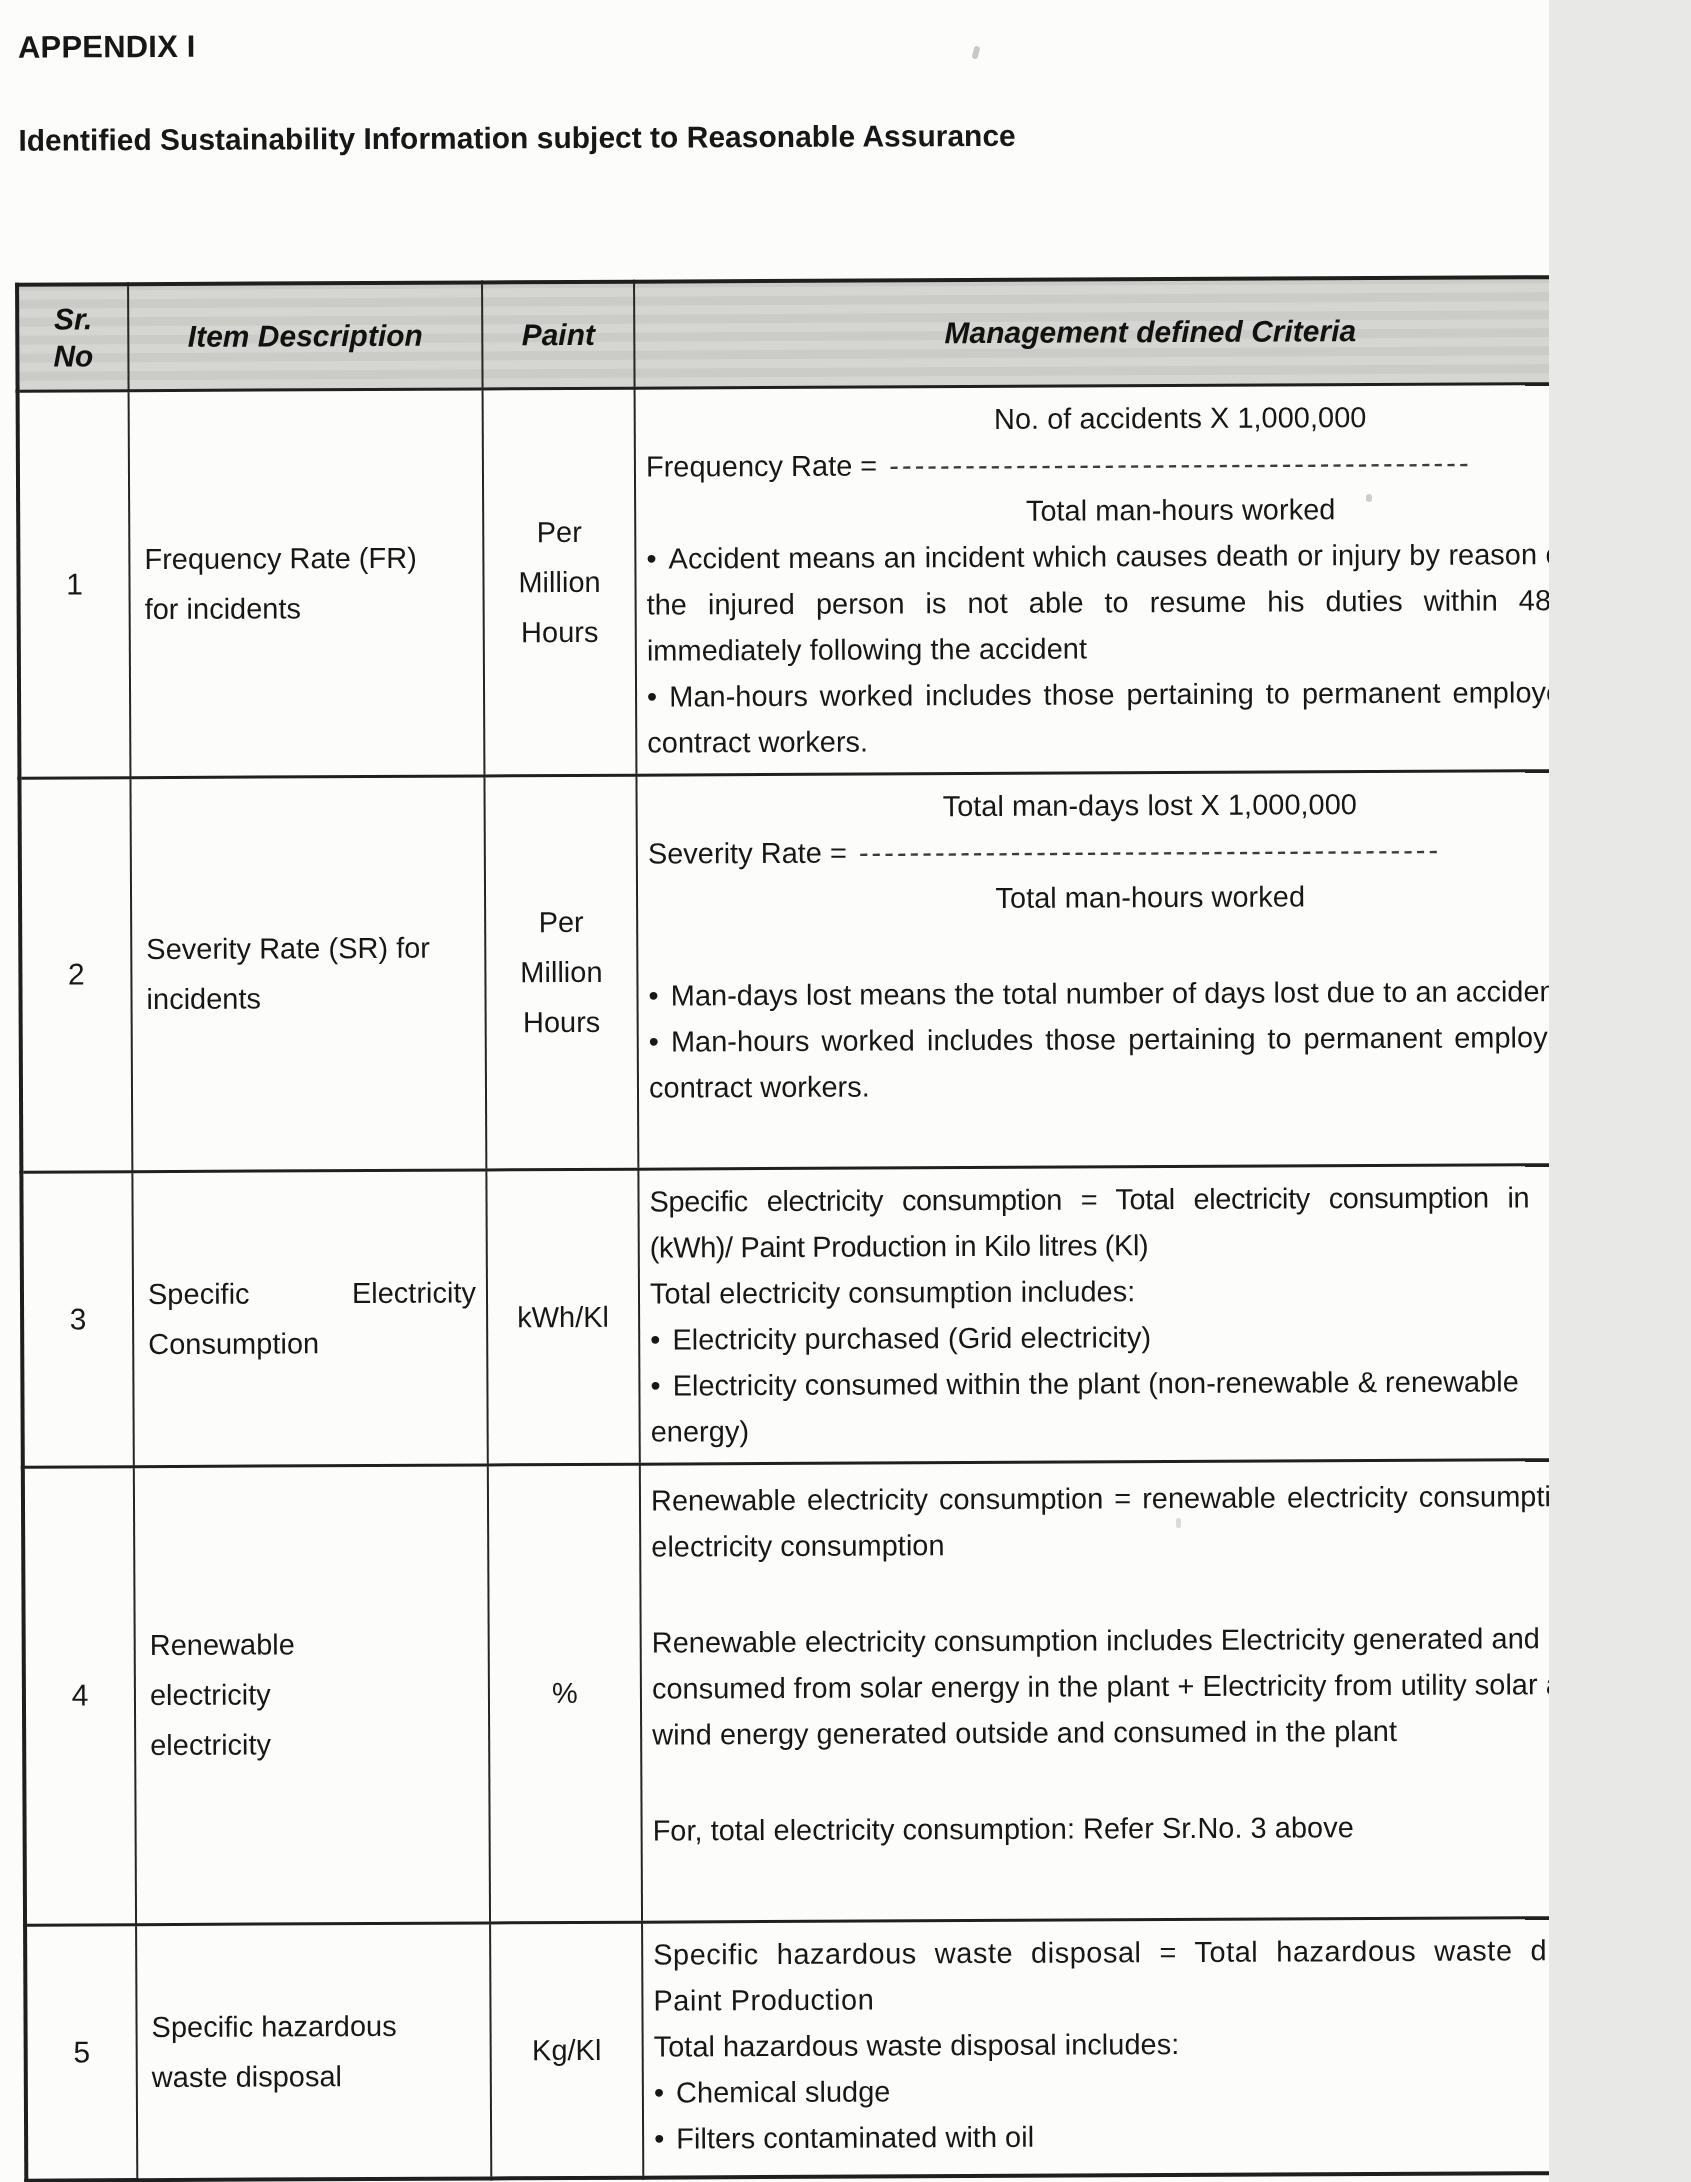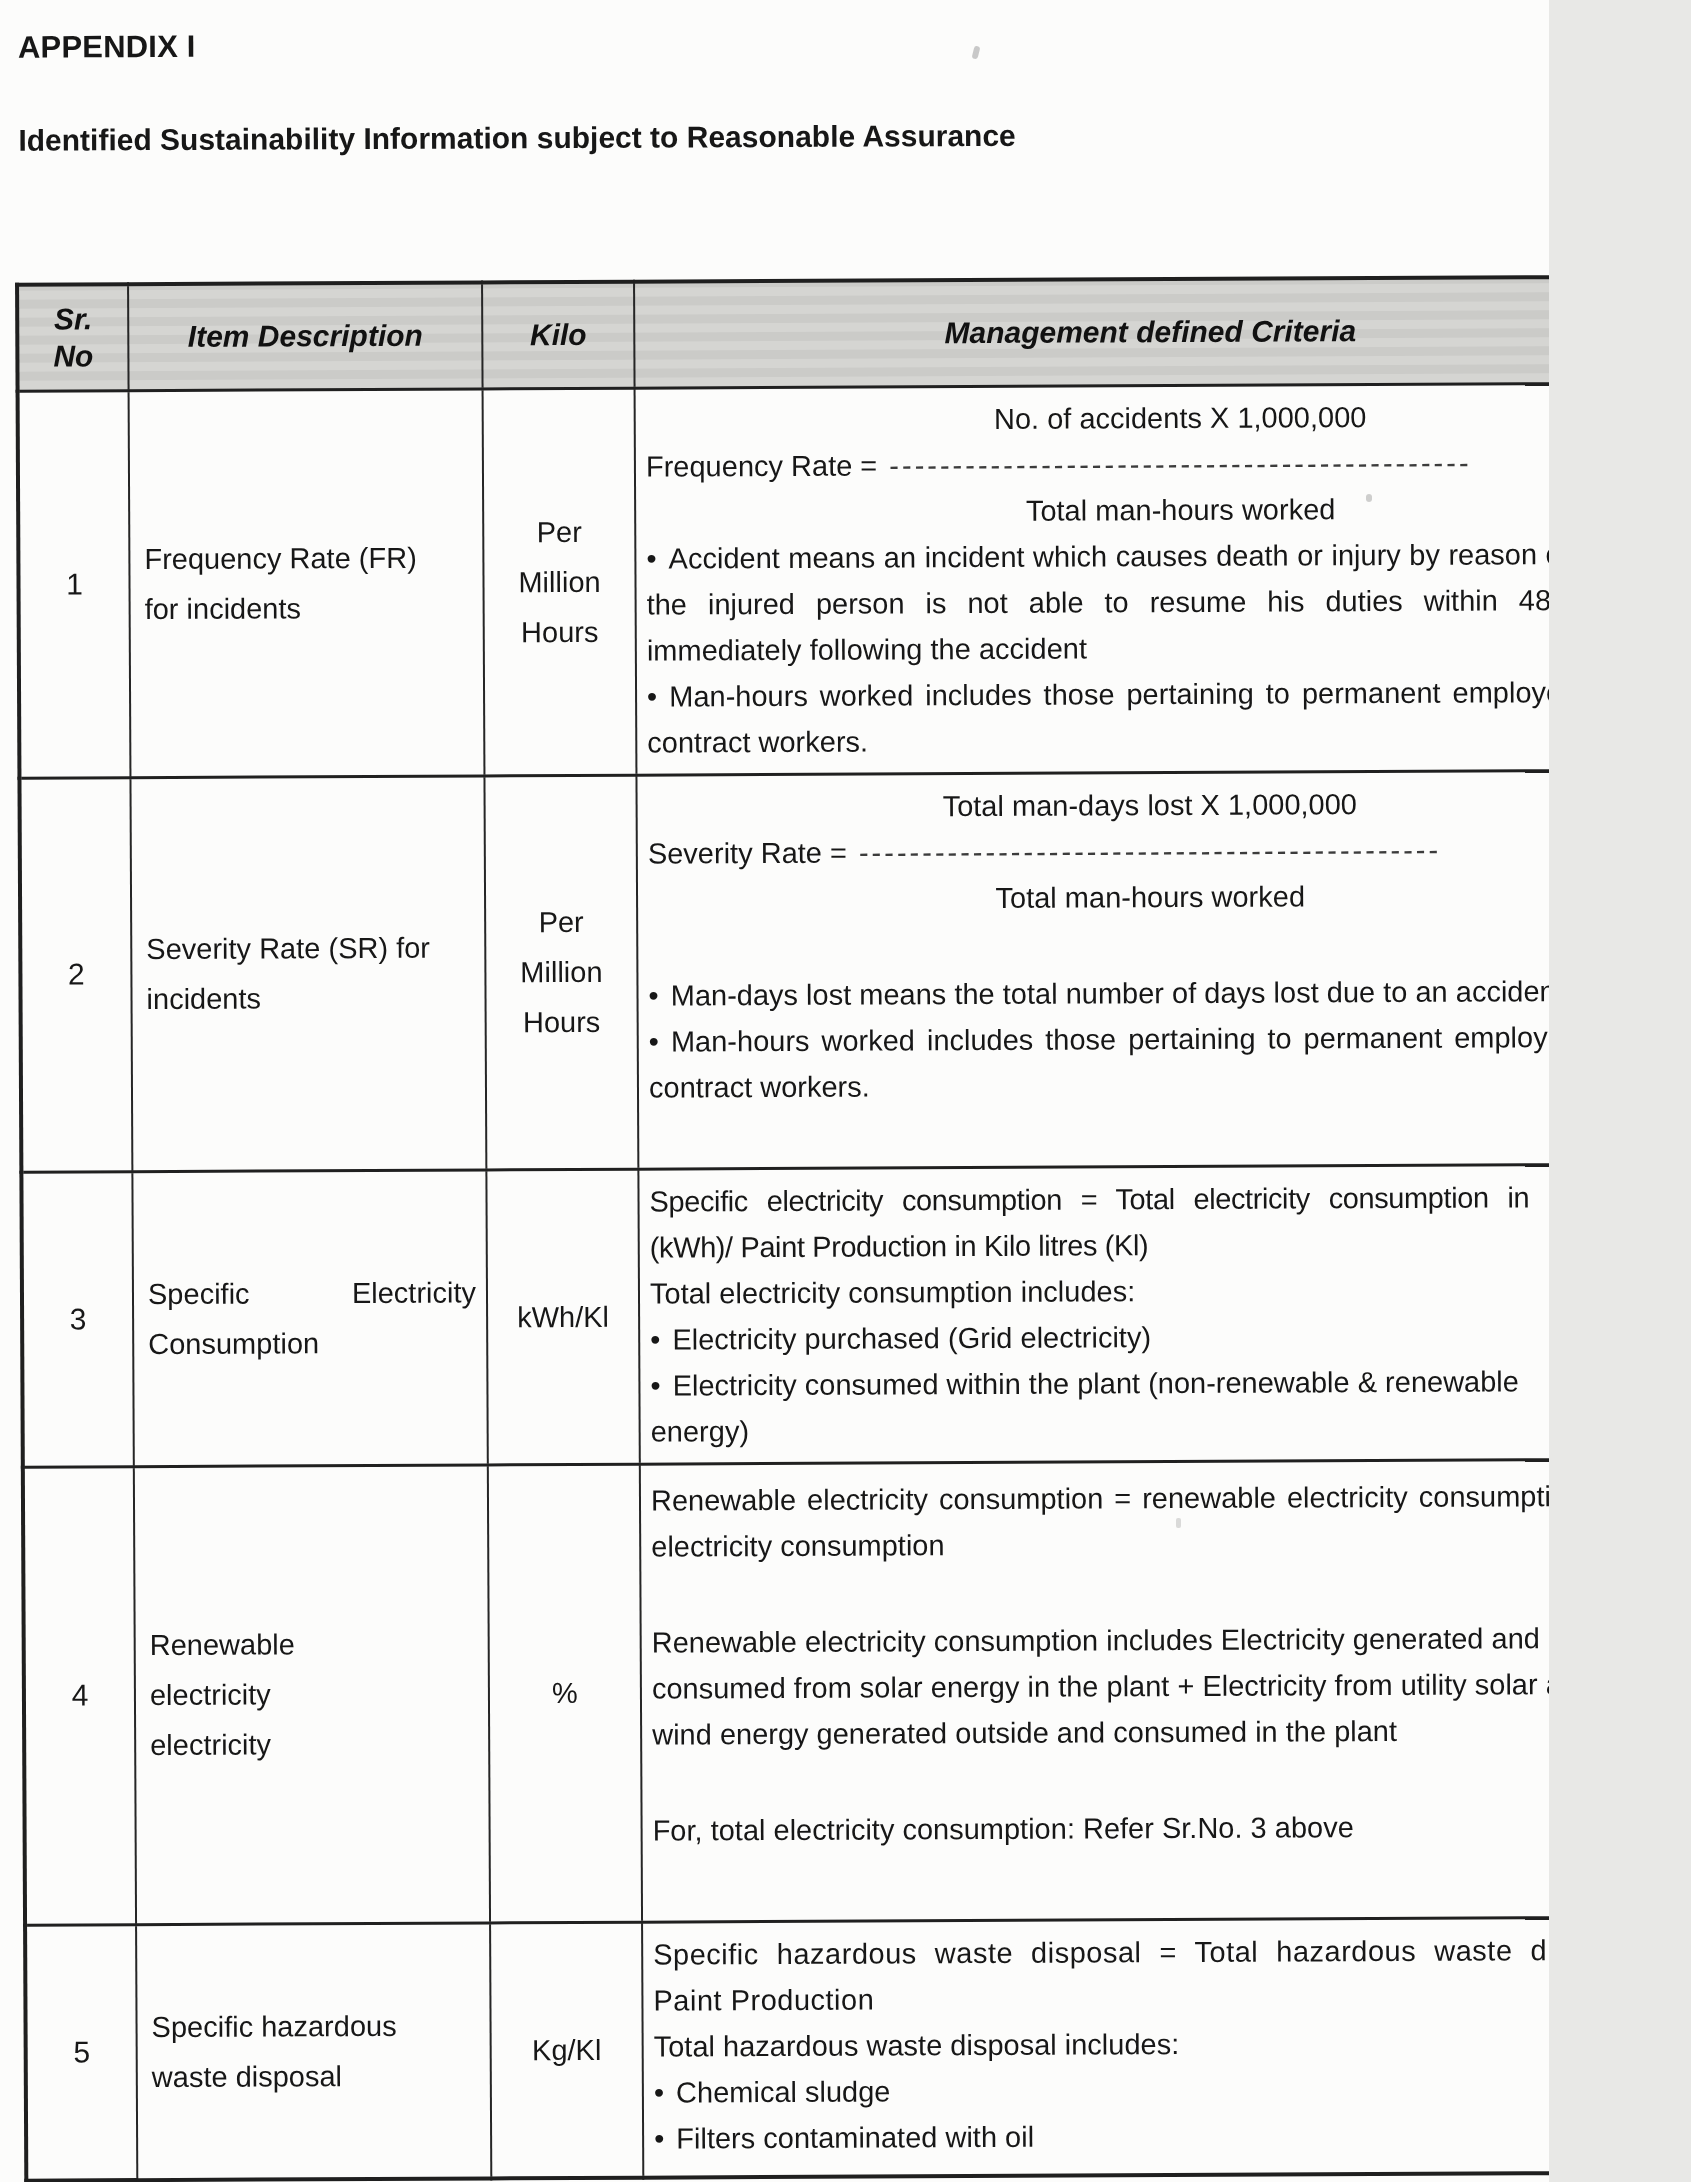--- a/index.html
+++ b/index.html
@@ -113,21 +113,21 @@
       <colgroup>
         <col class="c-sr">
           <col class="c-item">
           <col class="c-unit">
           <col class="c-crit">
       </colgroup>
       <thead>
         <tr>
           <th class="h-sr">Sr. No</th>
           <th class="h-item">Item Description</th>
-          <th class="h-unit">Kilo</th>
+          <th class="h-unit">Paint</th>
           <th class="h-crit">Management defined Criteria</th>
         </tr>
       </thead>
       <tbody>
 
         <tr class="r1">
           <td class="sr">1</td>
           <td class="item">
             <span class="item-text">Frequency Rate (FR) for incidents</span>
           </td>

